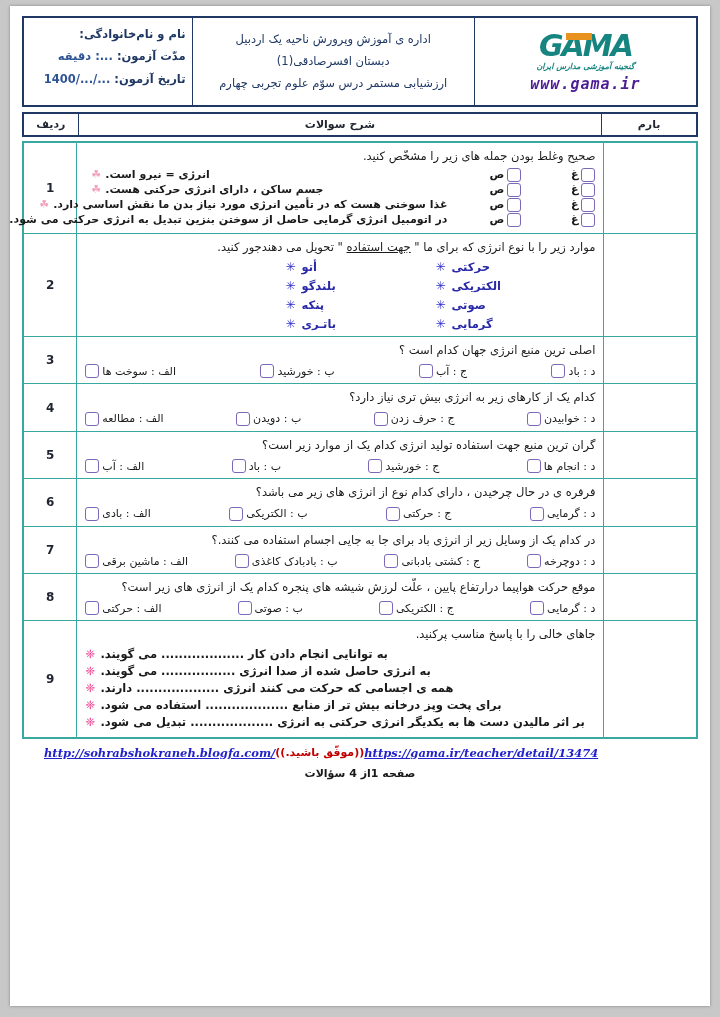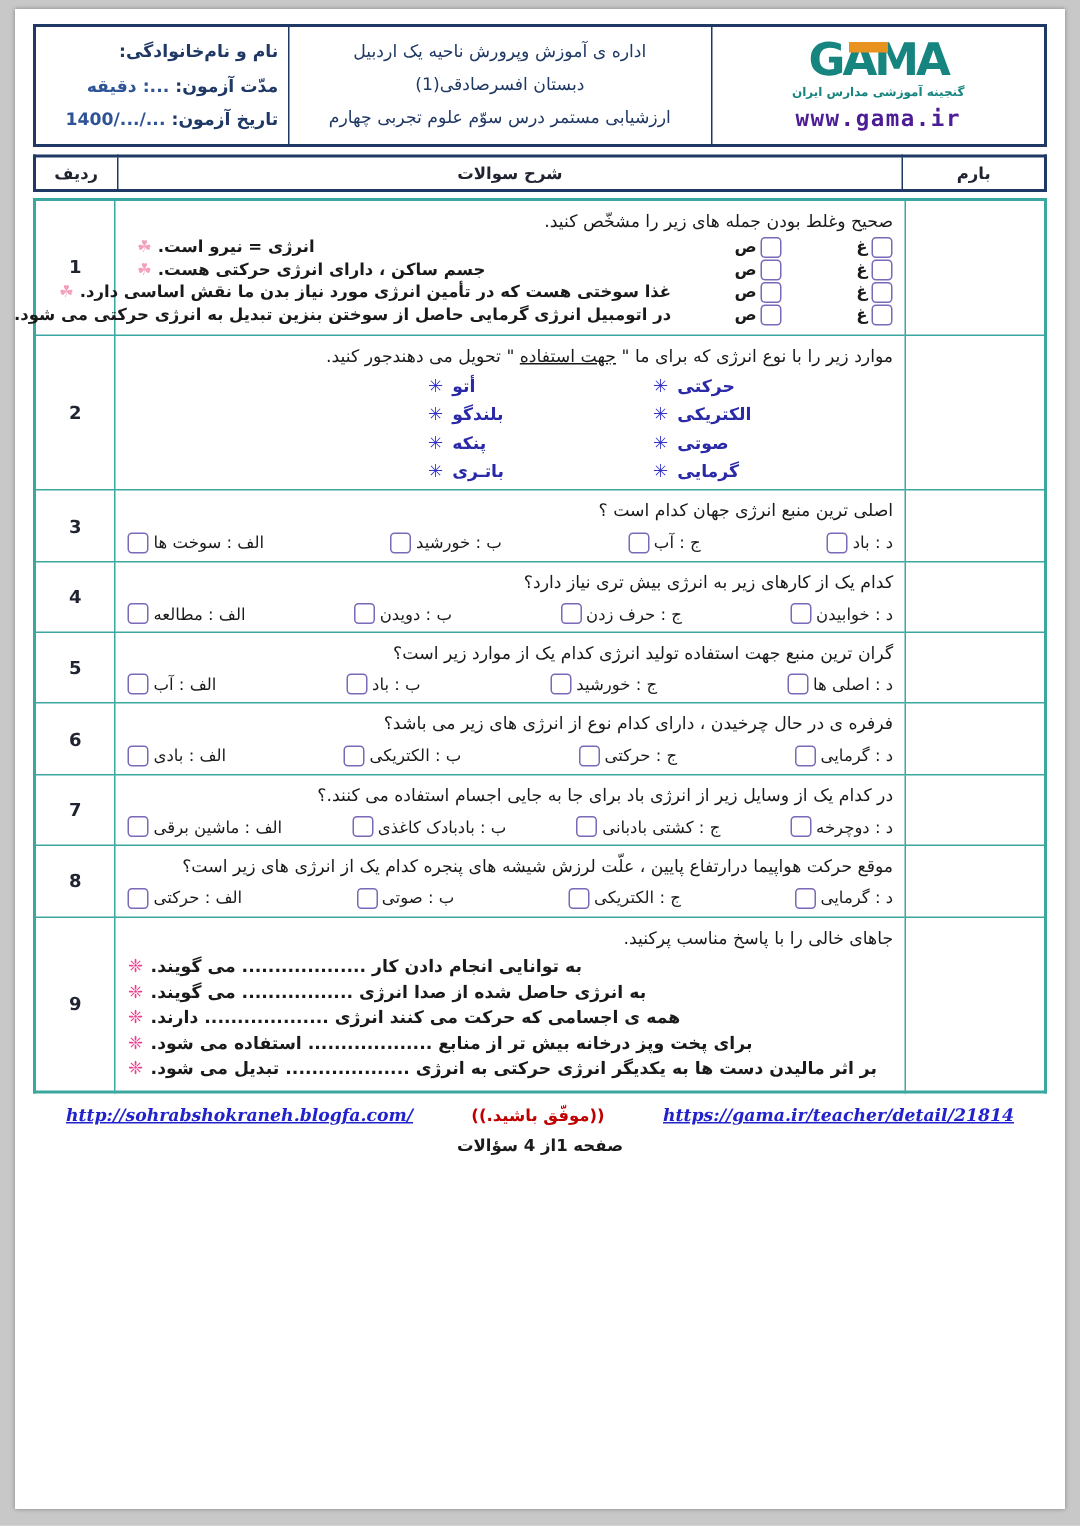--- a/index.html
+++ b/index.html
@@ -25,21 +25,21 @@
     width:100%;
     border:2px solid #1f3864;
     border-collapse:collapse;
     table-layout:fixed;
   }
   .hdr td{
     border:1px solid #1f3864;
     padding:0;
     vertical-align:middle;
   }
-  .hdr .c-logo{width:33%;text-align:center;}
+  .hdr .c-logo{width:33%;text-align:center;font-style:italic;}
   .hdr .c-mid{width:42%;}
   .hdr .c-right{width:25%;}
 
   .logo-wrap{
     display:flex;flex-direction:column;align-items:center;justify-content:center;
     padding:4px 0 3px 0;
   }
   .logo-mark{
     font-family:"DejaVu Sans",sans-serif;
     font-weight:bold;font-size:30px;line-height:1;
@@ -59,21 +59,21 @@
     font-size:15px;font-weight:bold;color:#4c1d95;letter-spacing:1px;
     margin-top:4px;direction:ltr;
   }
 
   .mid-lines{padding:6px 8px;text-align:center;}
   .mid-lines div{
     color:#1f3864;font-weight:normal;font-size:11.5px;line-height:1.9;
     white-space:nowrap;
   }
 
-  .right-lines{padding:5px 6px 5px 4px;text-align:right;}
+  .right-lines{padding:5px 6px 15px 4px;text-align:right;}
   .right-lines .rl{
     font-size:11.5px;font-weight:bold;line-height:1.95;white-space:nowrap;
   }
   .right-lines .lbl{color:#1f3864;}
   .right-lines .val{color:#2f5496;font-weight:bold;}
 
   
   .colhdr{
     width:100%;margin-top:5px;
     border:2px solid #1f3864;
@@ -176,21 +176,21 @@
   .fb{
     display:flex;align-items:center;justify-content:flex-end;gap:5px;
     font-size:11.5px;font-weight:bold;color:#1a1a1a;
     margin:3px 0;white-space:nowrap;
   }
   .bullet-bf{color:#ec3f8e;font-size:12px;line-height:1;}
 
   
   .footer{
     margin-top:7px;
-    display:flex;align-items:center;justify-content:space-between;
+    display:flex;align-items:center;
     padding:0 22px;
     direction:ltr;
   }
   .flink{
     font-family:"DejaVu Serif","Liberation Serif",serif;
     font-style:italic;font-weight:bold;font-size:11.5px;
     color:#2222cc;text-decoration:underline;white-space:nowrap;
   }
   .fmid{
     font-size:11px;font-weight:bold;color:#c00000;direction:rtl;white-space:nowrap;
@@ -413,21 +413,21 @@
             </div>
           </td>
           <td class="num">4</td>
         </tr>
         <tr>
           <td class="score"></td>
           <td class="body">
             <div class="qtitle">گران ترین منبع جهت استفاده تولید انرژی کدام یک از موارد زیر است؟</div>
             <div class="mc">
               <div class="opt">
-                <span>د : اصلی ها</span>
+                <span>د : انجام ها</span>
                 <span class="cb"></span>
               </div>
               <div class="opt">
                 <span>ج : خورشید</span>
                 <span class="cb"></span>
               </div>
               <div class="opt">
                 <span>ب : باد</span>
                 <span class="cb"></span>
               </div>
@@ -540,17 +540,17 @@
             </div>
           </td>
           <td class="num">9</td>
         </tr>
       </tbody>
   </table>
 
   <div class="footer">
     <a class="flink" href="#">http://sohrabshokraneh.blogfa.com/</a>
     <span class="fmid">((موفّق باشید.))</span>
-    <a class="flink" href="#">https://gama.ir/teacher/detail/21814</a>
+    <a class="flink" href="#">https://gama.ir/teacher/detail/13474</a>
   </div>
   <div class="fpage">صفحه 1از 4 سؤالات</div>
 
 </div>
 
 </body></html>

